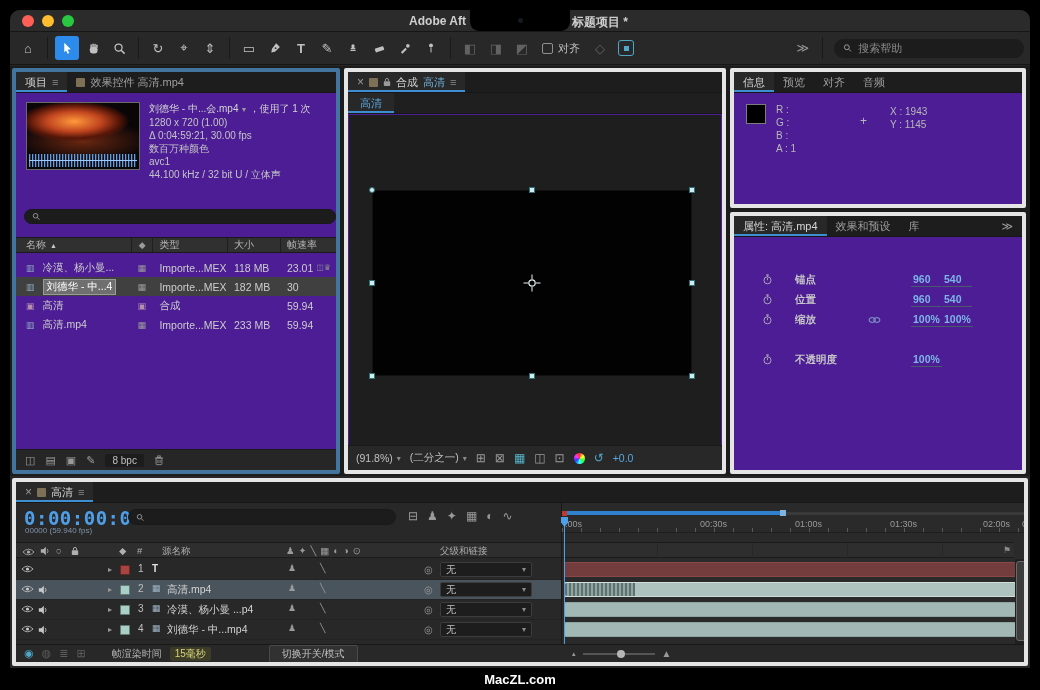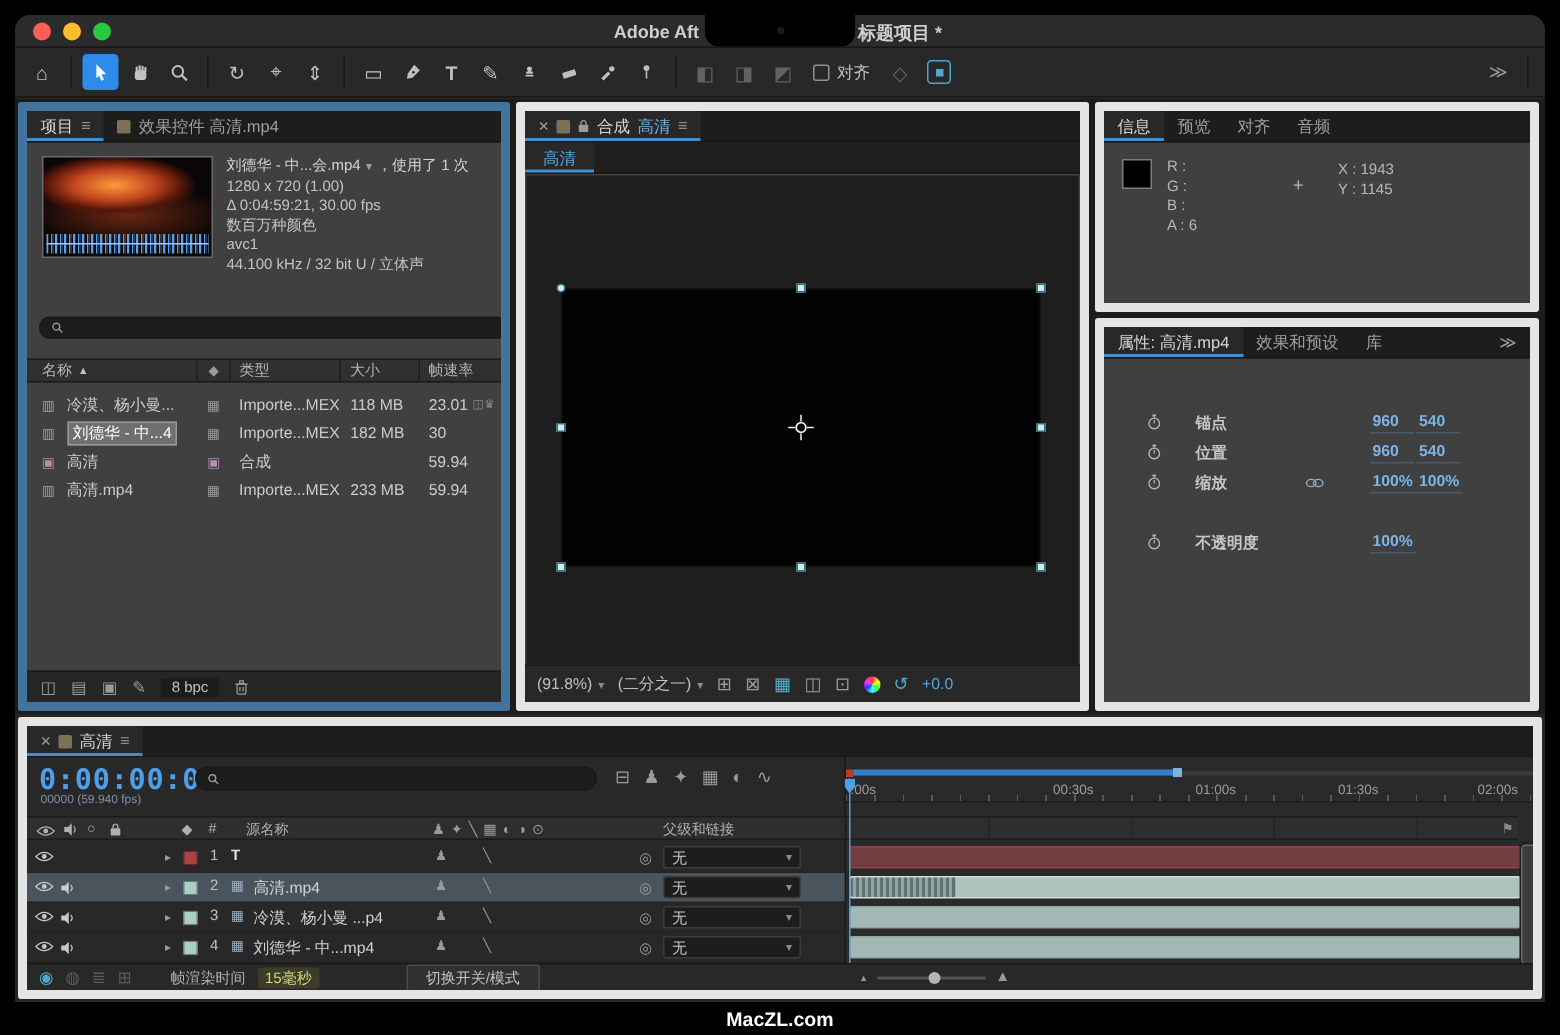--- a/index.html
+++ b/index.html
@@ -36,21 +36,21 @@
   .align-label { font-size:11px; color:#c0c0c0; }
   .snap-box { width:16px; height:16px; border:1px solid #4fa8c9; border-radius:3px; display:flex; align-items:center; justify-content:center; }
   .snap-box i { width:5px; height:5px; background:#4fa8c9; display:block; }
   .tb-spacer { flex:1 1 auto; }
   .overflow-glyph { color:#9a9a9a; font-size:12px; padding:0 6px; }
   .help-search { width:190px; height:19px; background:#1c1c1c; border-radius:10px; display:flex; align-items:center; gap:6px; padding:0 9px; margin-left:4px; }
   .help-search input { background:transparent; border:0; outline:none; color:#c8c8c8; font-size:11px; width:100%; font-family:inherit; }
   .help-search input::placeholder { color:#8a8a8a; }
   
   .main { position:absolute; left:0; top:56px; width:100%; height:410px; background:#1c1c1c; }
-  .panel { position:absolute; background:#404040; border:6px solid #e5e5e5; border-radius:2px; overflow:hidden; }
+  .panel { position:absolute; background:#4c1d95; border:4px solid #e5e5e5; border-radius:2px; overflow:hidden; }
   .tabbar { display:flex; align-items:stretch; height:21px; background:#1d1d1d; border-bottom:1px solid #171717; font-size:11px; color:#9f9f9f; }
   .tab { display:flex; align-items:center; gap:5px; padding:0 9px; white-space:nowrap; }
   .tab.on { background:#282828; color:#d6d6d6; box-shadow:inset 0 -2px 0 #3d8fd1; }
   .menu-glyph { color:#8a8a8a; font-size:11px; }
   .close-glyph { color:#9a9a9a; font-size:12px; }
   .paneldot { width:9px; height:9px; background:#7d7056; border-radius:1px; flex:0 0 auto; }
   .comp-name-accent { color:#6fb0d9; }
   
   .project-panel { left:2px; top:2px; width:328px; height:406px; border-color:#42749e; }
   .pv { position:absolute; left:10px; top:30px; display:flex; }
@@ -268,20 +268,27 @@
     </span>
     <span class="tool dim">◇</span>
     <span class="tool">
         <span class="snap-box">
           <i></i>
         </span>
       </span>
     <span class="tb-spacer"></span>
     <span class="overflow-glyph">≫</span>
     <span class="tsep"></span>
+    <div class="help-search">
+      <svg width="10" height="10" viewBox="0 0 12 12">
+          <circle cx="5" cy="5" r="3.2" fill="none" stroke="#9a9a9a" stroke-width="1.3"></circle>
+          <line x1="7.5" y1="7.5" x2="10.5" y2="10.5" stroke="#9a9a9a" stroke-width="1.3"></line>
+        </svg>
+      <input placeholder="搜索帮助" style="">
+    </div>
   </div>
 
   <div class="main">
 
     <section class="panel project-panel">
       <div class="tabbar">
         <span class="tab on">
           <span>项目</span>
           <span class="menu-glyph">≡</span>
         </span>
@@ -453,21 +460,21 @@
       <div class="tabbar">
         <span class="tab on">信息</span>
         <span class="tab">预览</span>
         <span class="tab">对齐</span>
         <span class="tab">音频</span>
       </div>
       <div class="swatch"></div>
       <span class="inf" style="left:42px;top:32px">R :</span>
       <span class="inf" style="left:42px;top:45px">G :</span>
       <span class="inf" style="left:42px;top:58px">B :</span>
-      <span class="inf" style="left:42px;top:71px">A :  6</span>
+      <span class="inf" style="left:42px;top:71px">A :  1</span>
       <span class="inf" style="left:126px;top:42px;font-size:12px">+</span>
       <span class="inf" style="left:156px;top:34px">X :  1943</span>
       <span class="inf" style="left:156px;top:47px">Y :  1145</span>
     </section>
 
     <section class="panel props-panel">
       <div class="tabbar">
         <span class="tab on">属性: 高清.mp4</span>
         <span class="tab">效果和预设</span>
         <span class="tab">库</span>

